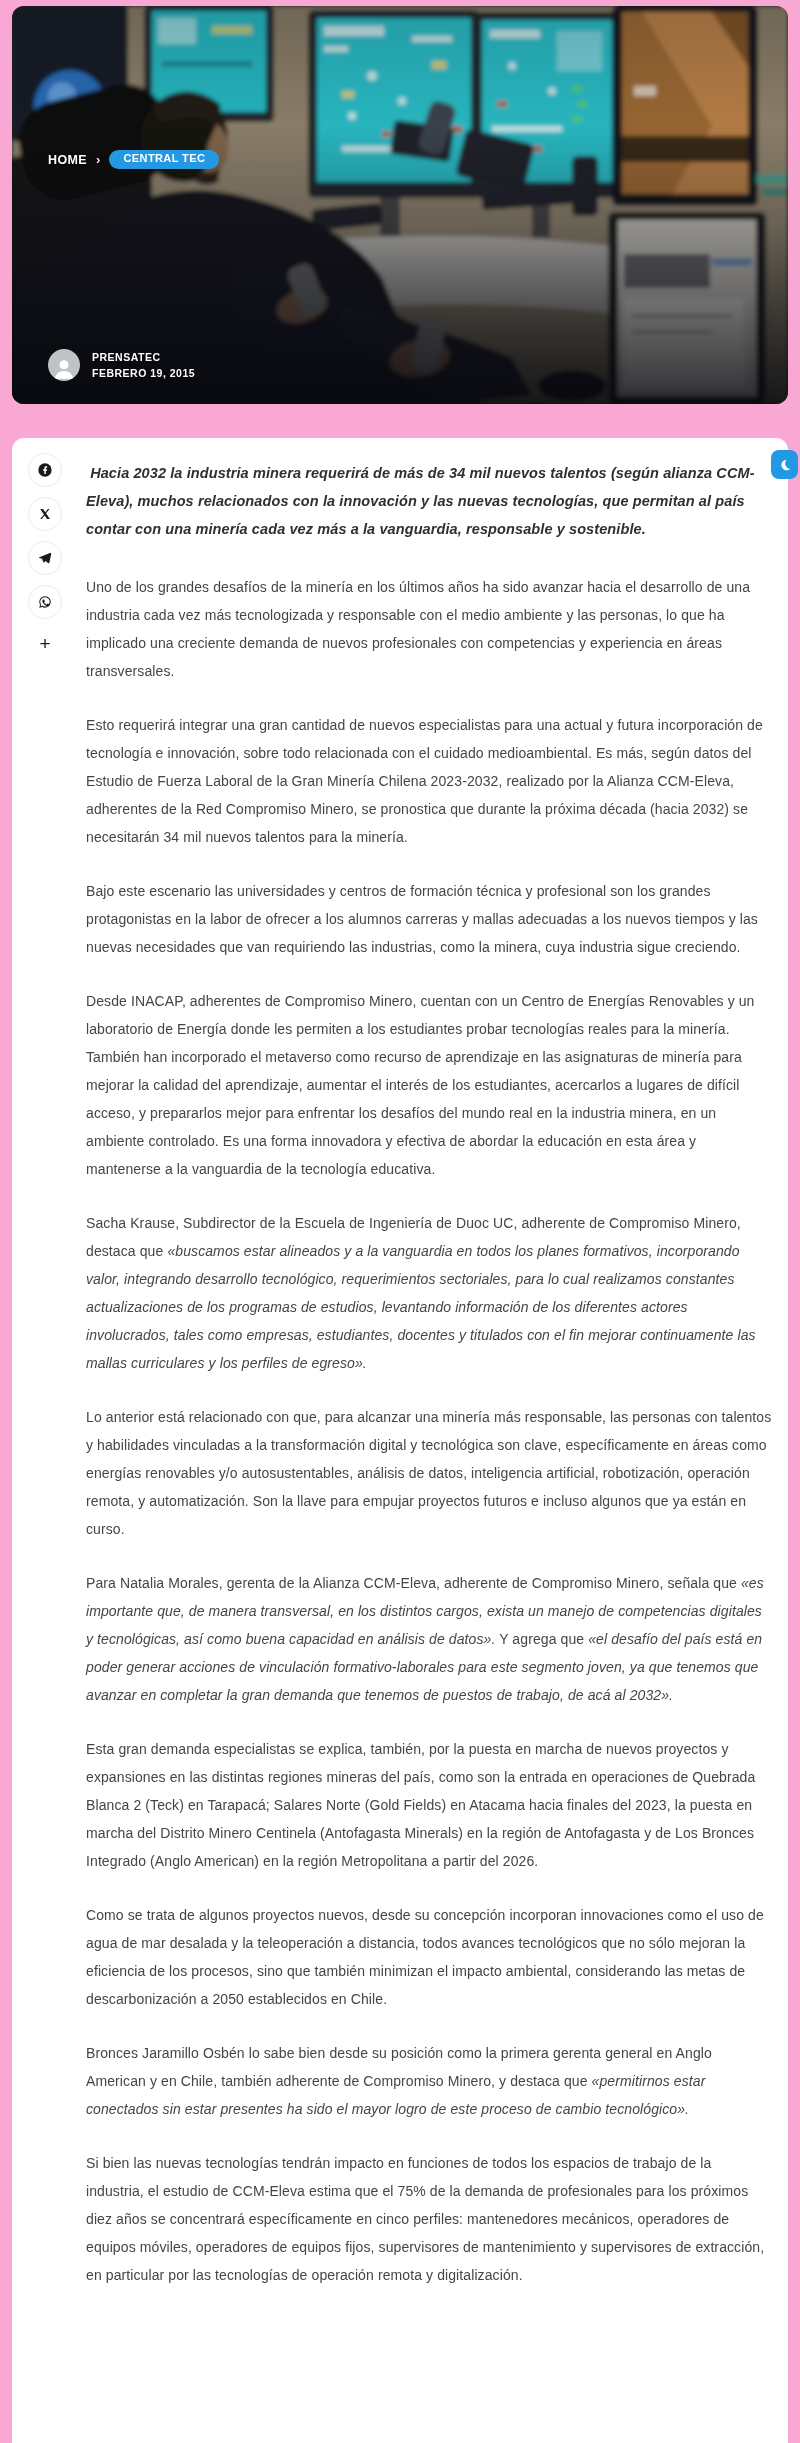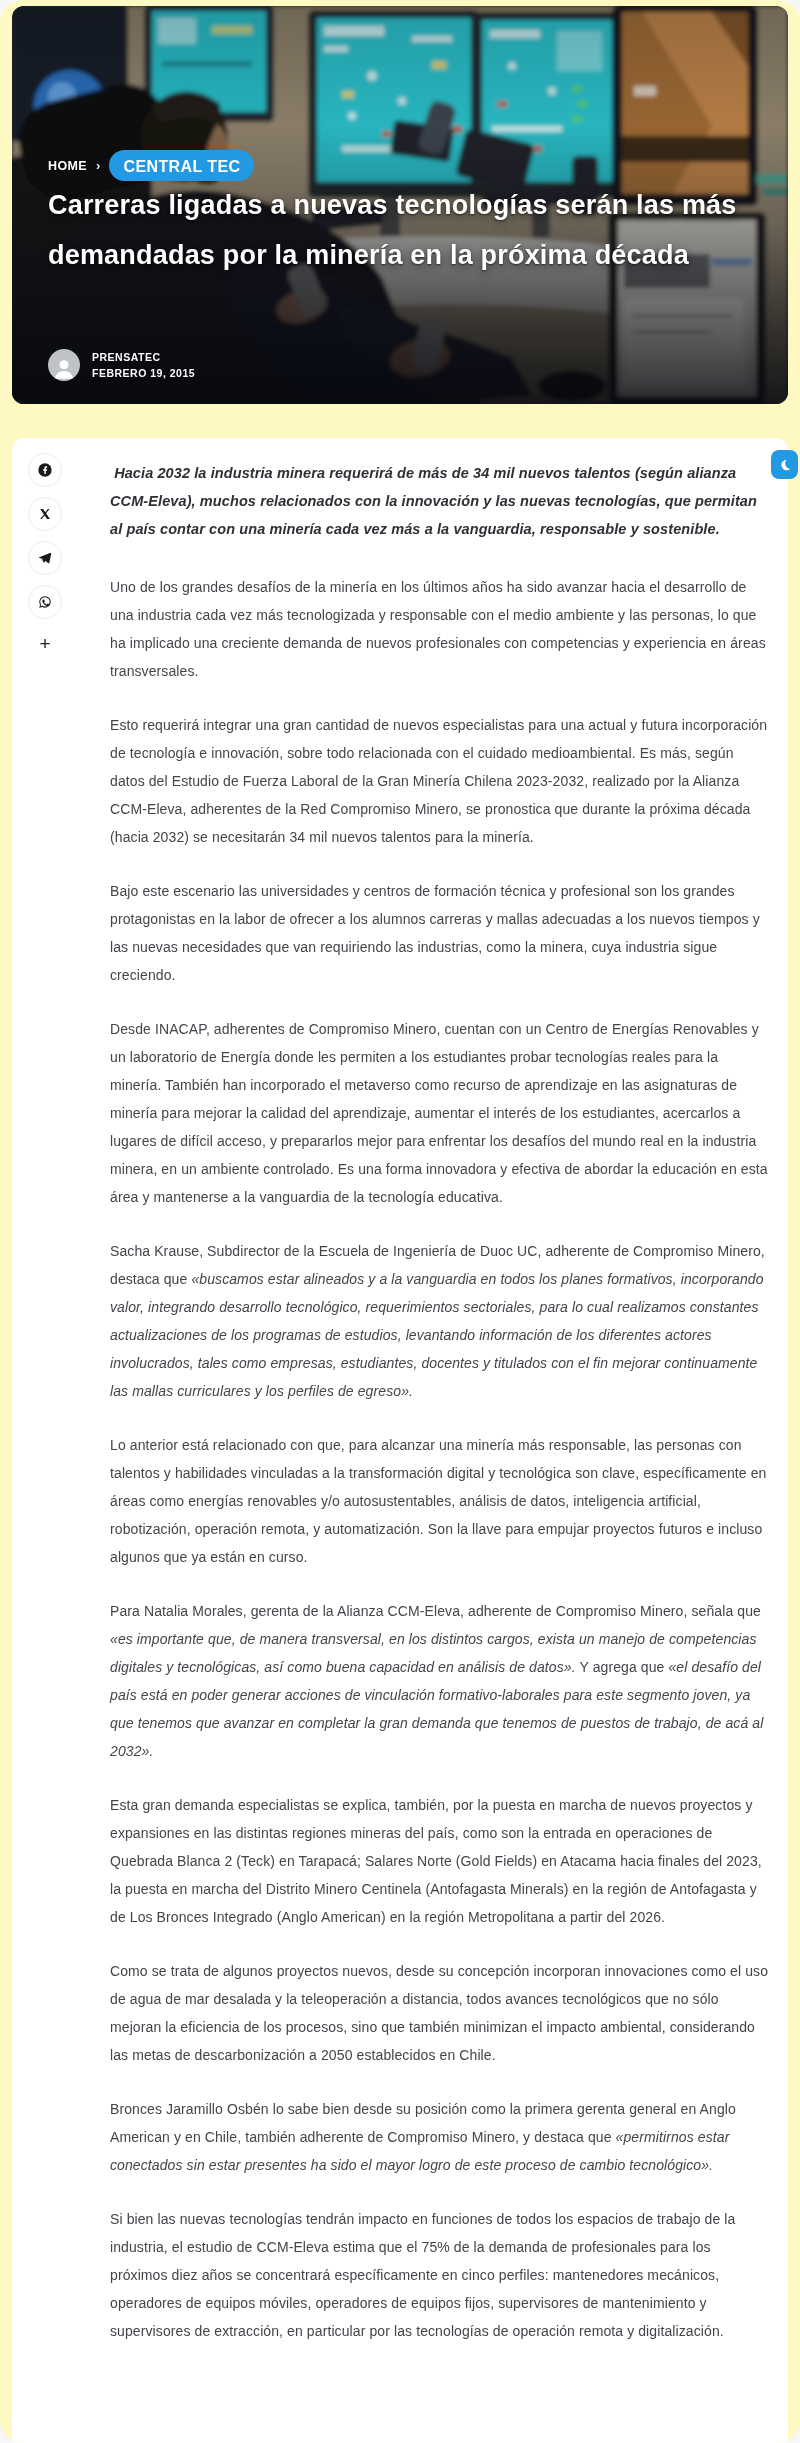--- a/index.html
+++ b/index.html
@@ -1,33 +1,33 @@
 <!DOCTYPE html>
 <html lang="es"><head>
 <meta charset="utf-8">
 <style>
   * { margin:0; padding:0; box-sizing:border-box; }
   html,body { background:#f6f7f9; }
   body { font-family:"Liberation Sans", sans-serif; }
-  .page { position:relative; width:800px; height:2443px; margin:0 auto; background:#fef9c3; overflow:hidden;border-radius:22px; }
+  .page { position:relative; width:800px; height:2443px; margin:0 auto; background:#f9a8d4; overflow:hidden; }
 
   
   .hero { position:absolute; left:12px; top:6px; width:776px; height:398px;
           border-radius:12px; overflow:hidden; background:#2a2a2e; }
   .hero svg.scene { position:absolute; inset:0; width:100%; height:100%; display:block; }
   .hero .shade { position:absolute; inset:0;
       background:linear-gradient(180deg, rgba(10,12,18,.22) 0%, rgba(10,12,18,.08) 30%,
                  rgba(8,10,16,.38) 60%, rgba(5,7,12,.82) 100%); }
 
   .breadcrumb { position:absolute; left:36px; top:144px; display:flex; align-items:center; z-index:3; }
   .crumb-home { color:#ffffff; font-size:12.5px; font-weight:700; letter-spacing:.4px;
                 text-decoration:none; text-shadow:0 1px 3px rgba(0,0,0,.6); cursor:pointer; }
   .crumb-sep { color:#e8ebef; font-size:13px; font-weight:700; margin:0 9px; text-shadow:0 1px 3px rgba(0,0,0,.6); }
-  .crumb-pill { background:var(--accent); color:#fff; font-size:16px; font-weight:700; letter-spacing:.4px;
-                padding:8px 14px 5px; border-radius:999px; text-decoration:none; cursor:pointer; display:inline-block; }
+  .crumb-pill { background:var(--accent); color:#fff; font-size:11px; font-weight:700; letter-spacing:.4px;
+                padding:2px 14px 5px; border-radius:999px; text-decoration:none; cursor:pointer; display:inline-block; }
 
   .hero-title { position:absolute; left:36px; top:174px; width:700px; z-index:3;
                 color:#ffffff; font-size:27px; line-height:50px; font-weight:700; letter-spacing:.2px;
                 text-shadow:0 1px 2px rgba(0,0,0,.55), 0 3px 10px rgba(0,0,0,.45); }
 
   .author-row { position:absolute; left:36px; top:343px; display:flex; align-items:center; z-index:3; }
   .avatar { width:32px; height:32px; border-radius:50%; background:#bfc2c6; overflow:hidden;
             display:flex; align-items:flex-end; justify-content:center; cursor:pointer; flex:0 0 32px; }
   .avatar svg { width:26px; height:26px; display:block; }
   .author-meta { margin-left:12px; color:#fff; }
@@ -48,21 +48,21 @@
 
   .share-rail { position:absolute; left:16px; top:15px; width:34px;
                 display:flex; flex-direction:column; align-items:center; gap:10px; }
   .share-btn { width:34px; height:34px; border-radius:50%; background:#fff; border:1px solid #ececef;
                display:flex; align-items:center; justify-content:center; cursor:pointer; padding:0; }
   .share-btn svg { width:16px; height:16px; display:block; }
   .share-plus { width:34px; height:30px; border:none; background:transparent; color:#232323;
                 font-size:19px; font-weight:400; line-height:30px; cursor:pointer; }
 
   .article { margin:0 16px 0 74px; padding-top:21px; width:686px; color:#43454a; }
-  .article p { font-size:14px; line-height:28px; letter-spacing:.1px; margin-bottom:26px;margin-left:24px; }
+  .article p { font-size:14px; line-height:28px; letter-spacing:.1px; margin-bottom:26px; }
   .article p.lead { font-size:14.5px; font-weight:700; font-style:italic; color:#2e3035; margin-bottom:30px; }
   .article span.it { font-style:italic; }
   .article span.bd { font-weight:700; }
 </style>
 </head>
 <body>
 
 <div class="page" style="--accent:#2499e3;">
 
   <div class="hero">
@@ -187,21 +187,20 @@
       </g>
     </svg>
     <div class="shade"></div>
 
     <div class="breadcrumb">
       <a class="crumb-home">HOME</a>
       <span class="crumb-sep">›</span>
       <a class="crumb-pill">CENTRAL TEC</a>
     </div>
 
-    <h1 class="hero-title">Carreras ligadas a nuevas tecnologías serán las más demandadas por la minería en la próxima década</h1>
 
     <div class="author-row">
       <span class="avatar">
         <svg viewBox="0 0 24 24">
           <circle cx="12" cy="9" r="4.2" fill="#ffffff"></circle>
           <path d="M3.5 22c.9-5 4.2-7.2 8.5-7.2s7.6 2.2 8.5 7.2z" fill="#ffffff"></path>
         </svg>
       </span>
       <div class="author-meta">
         <div class="author-name">PRENSATEC</div>

